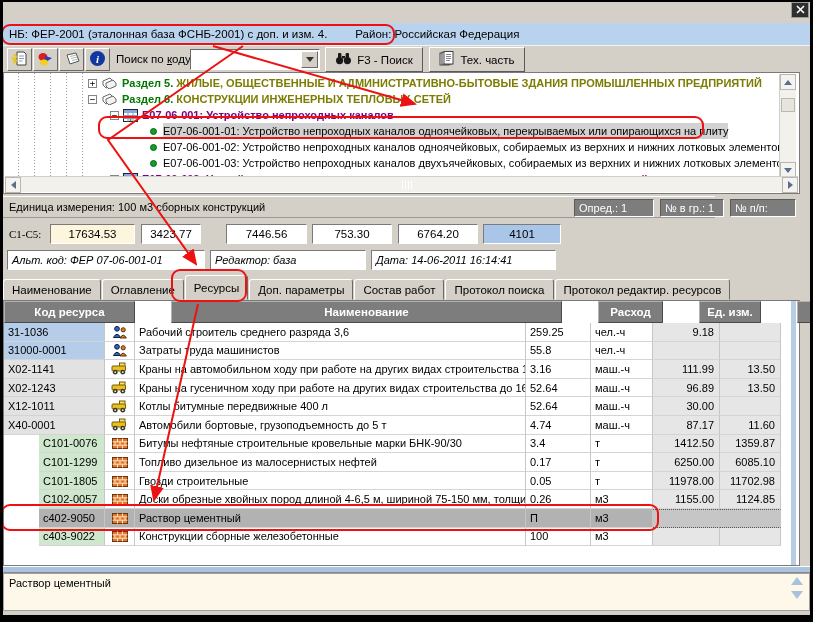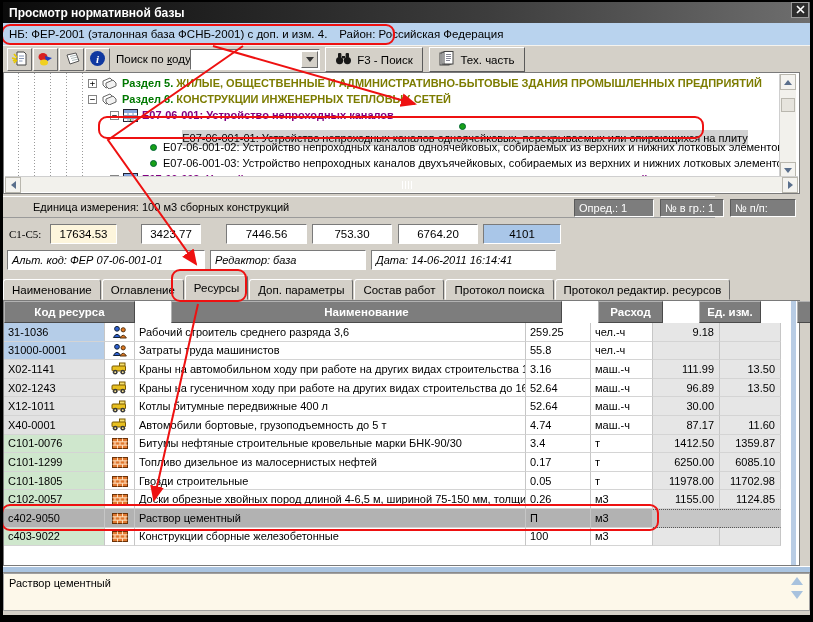--- a/index.html
+++ b/index.html
@@ -10,21 +10,21 @@
   .f-top{left:0;top:0;width:813px;height:2px;} .f-left{left:0;top:0;width:3px;height:622px;}
   .f-right{left:810px;top:0;width:3px;height:622px;} .f-bottom{left:0;top:615px;width:813px;height:7px;}
 
   .titlebar { position:absolute; left:3px; top:2px; width:807px; height:21px;
     background:linear-gradient(to right,#0b0b0b,#3d3d3d 60%,#6e6e6e); display:flex; align-items:center; }
   .titlebar .title { color:#fff; font-weight:bold; font-size:12px; padding-left:6px; }
   .closebtn { position:absolute; right:4px; top:2px; width:18px; height:16px; background:#2e2e2e;
     border:1px solid #9a9a9a; display:flex; align-items:center; justify-content:center; cursor:pointer; }
 
   .infobar { position:absolute; left:3px; top:23px; width:807px; height:22px; background:#b9d3ee;
-    display:flex; align-items:center; font-size:11.5px; }
+    display:flex; align-items:center; font-size:11.5px;gap:16px; }
   .infobar .nb { padding-left:6px; }
   .infobar .region { padding-left:12px; }
 
   .toolbar { position:absolute; left:3px; top:45px; width:807px; height:27px; background:#d4d0c8;
     border-top:1px solid #f5f3ee; }
   .tbtn { position:absolute; top:2px; width:25px; height:23px; background:#d4d0c8;
     border:1px solid; border-color:#fff #6a6a6a #6a6a6a #fff; display:flex; align-items:center; justify-content:center; cursor:pointer; }
   .toolbar .lbl { position:absolute; left:113px; top:7px; font-size:11.5px; }
   .combo { position:absolute; left:187px; top:3px; width:130px; height:21px; background:#fff;
     border:1px solid; border-color:#6a6a6a #fff #fff #6a6a6a; }
@@ -58,21 +58,21 @@
   .sthumb { position:absolute; background:#e6e4dd; border:1px solid #b9b7ae; }
   .tri { width:0; height:0; display:inline-block; }
   .tri-up { border-left:4px solid transparent; border-right:4px solid transparent; border-bottom:5px solid #5a6f8c; }
   .tri-dn { border-left:4px solid transparent; border-right:4px solid transparent; border-top:5px solid #5a6f8c; }
   .tri-lf { border-top:4px solid transparent; border-bottom:4px solid transparent; border-right:5px solid #5a6f8c; }
   .tri-rt { border-top:4px solid transparent; border-bottom:4px solid transparent; border-left:5px solid #5a6f8c; }
   .grip { display:flex; gap:2px; position:absolute; left:50%; top:4px; }
   .grip i { width:1px; height:8px; background:#b0aea6; border-right:1px solid #fff; }
 
   .unitbar { position:absolute; left:3px; top:196px; width:712px; height:22px; background:#d4d0c8;
-    border-top:1px solid #fff; border-bottom:1px solid #9a9a9a; display:flex; align-items:center;padding-left:24px; }
+    border-top:1px solid #fff; border-bottom:1px solid #9a9a9a; display:flex; align-items:center; }
   .unitbar .unit { padding-left:6px; }
   .darkbox { position:absolute; top:2px; height:18px; background:#7d7d7d; color:#fff;
     border:1px solid; border-color:#5a5a5a #fff #fff #5a5a5a; display:flex; align-items:center; padding-left:4px; }
 
   .costsrow { position:absolute; left:3px; top:219px; width:807px; height:29px; background:#d4d0c8; }
   .costsrow .clbl { position:absolute; left:6px; top:9px;font-family:Liberation Serif, serif; }
   .cbox { position:absolute; top:5px; height:20px; background:#fff; border:1px solid;
     border-color:#7a7a7a #fff #fff #7a7a7a; display:flex; align-items:center; justify-content:center; font-size:11.5px; }
   .cbox.cream { background:#fdf5dc; } .cbox.blue { background:#a9c6e8; }
 
@@ -87,21 +87,21 @@
 
   .tablewrap { position:absolute; left:3px; top:300px; width:797px; height:266px; background:#fff; border:1px solid #7a7a7a; }
   .thead { display:grid; grid-template-columns:131px 391px 65px 62px 67px 61px; height:22px;gap:36px; }
   .thcell { background:#7d7d7d; color:#fff; font-weight:bold; display:flex; align-items:center; justify-content:center;
     border:1px solid; border-color:#b2b2b2 #4a4a4a #4a4a4a #b2b2b2; font-size:11.5px; overflow:hidden; }
   .rrow { display:grid; grid-template-columns:101px 30px 391px 65px 62px 67px 61px; height:18.6px; cursor:pointer; }
   .cell { border-right:1px solid #c6c6c6; border-bottom:1px solid #d4d4d4; display:flex; align-items:center;
     padding:0 4px; white-space:nowrap; overflow:hidden; }
   .cell.icon { justify-content:center; padding:0; }
   .cell.num { justify-content:flex-end; background:#e6e6e6; padding-right:5px; }
-  .g-labor { background:#b5cde8; } .g-machine { background:#e2e2e2; } .g-material { background:#cfe7cd; }
+  .g-labor { background:#b5cde8; } .g-machine { background:#e2e2e2; } .g-material { background:#cfe7cd;margin-left:35px; }
   .rowsel .cell { background:#b2b2b2; }
   .rowsel .cell.num { background:#c6c6c6; border-top:1px dotted #555; border-bottom:1px dotted #555; }
   .bluestrip { position:absolute; right:3px; top:0; width:5px; height:264px; background:#b8cce4; }
 
   .splitter { position:absolute; left:3px; top:566px; width:807px; height:7px; background:#aac4e0;
     border-top:1px solid #fff; border-bottom:1px solid #8a8a8a; }
   .bottompanel { position:absolute; left:3px; top:573px; width:807px; height:38px; background:#fdf8ea;
     border:1px solid #a0a0a0; padding:3px 0 0 5px; }
   .bp-arrows { position:absolute; right:6px; top:3px; display:flex; flex-direction:column; gap:6px; align-items:center; }
   .chev { width:0; height:0; }
@@ -109,23 +109,20 @@
   .chev-dn { border-left:6px solid transparent; border-right:6px solid transparent; border-top:8px solid #a8c2de; }
 
   .annot { position:absolute; left:0; top:0; width:813px; height:622px; pointer-events:none; z-index:50; }
   .rbox { position:absolute; border:2px solid #ee1111; border-radius:9px; pointer-events:none; z-index:50; }
 </style>
 </head>
 <body>
 
 <div class="window">
 
-  <div class="titlebar">
-    <span class="title">Просмотр нормативной базы</span>
-  </div>
   <div class="closebtn">
     <span><svg width="9" height="9" viewBox="0 0 9 9">
           <path d="M1 1 L8 8 M8 1 L1 8" stroke="#fff" stroke-width="1.6"></path>
         </svg></span>
   </div>
 
   <div class="infobar">
     <span class="nb">НБ: ФЕР-2001 (эталонная база ФСНБ-2001) с доп. и изм. 4.</span>
     <span class="region">Район: Российская Федерация</span>
   </div>
@@ -220,21 +217,21 @@
             <svg width="15" height="13" viewBox="0 0 15 13">
               <rect x="0.5" y="0.5" width="14" height="12" fill="#fff" stroke="#223"></rect>
               <rect x="1" y="1" width="13" height="3" fill="#88a8e0"></rect>
               <path d="M0.5 6.5 H14.5 M0.5 9.5 H14.5 M5 4 V12.5 M10 4 V12.5" stroke="#8a98b8" stroke-width="1"></path>
               <circle cx="2.8" cy="8" r="1" fill="#d04040"></circle>
               <circle cx="7.5" cy="11" r="1" fill="#30a030"></circle>
             </svg>
           </span>
           <span class="tgroup">E07-06-001: Устройство непроходных каналов</span>
         </div>
-        <div class="trow sel" style="padding-left: 146px; flex-direction: column;">
+        <div class="trow sel" style="padding-left: 146px;">
           <span class="leafdot"></span>
           <span class="tleaf">E07-06-001-01: Устройство непроходных каналов одноячейковых, перекрываемых или опирающихся на плиту</span>
         </div>
         <div class="trow" style="padding-left: 146px;">
           <span class="leafdot"></span>
           <span class="tleaf">E07-06-001-02: Устройство непроходных каналов одноячейковых, собираемых из верхних и нижних лотковых элементов</span>
         </div>
         <div class="trow" style="padding-left: 146px;">
           <span class="leafdot"></span>
           <span class="tleaf">E07-06-001-03: Устройство непроходных каналов двухъячейковых, собираемых из верхних и нижних лотковых элементов</span>
@@ -280,21 +277,21 @@
 
   <div class="unitbar">
     <span class="unit">Единица измерения: 100 м3 сборных конструкций</span>
     <span class="darkbox" style="left:571px;width:80px">Опред.: 1</span>
     <span class="darkbox" style="left:657px;width:64px">№ в гр.: 1</span>
     <span class="darkbox" style="left:727px;width:66px">№ п/п:</span>
   </div>
 
   <div class="costsrow">
     <span class="clbl">С1-С5:</span>
-    <span class="cbox cream" style="left:47px;width:67px">17634.53</span>
+    <span class="cbox cream" style="left:47px;width:85px">17634.53</span>
     <span class="cbox" style="left:138px;width:60px">3423.77</span>
     <span class="cbox" style="left:223px;width:81px">7446.56</span>
     <span class="cbox" style="left:309px;width:80px">753.30</span>
     <span class="cbox" style="left:395px;width:80px">6764.20</span>
     <span class="cbox blue" style="left:480px;width:78px">4101</span>
   </div>
 
   <div class="altrow">
     <span class="abox" style="left:4px;width:198px">Альт. код: ФЕР 07-06-001-01</span>
     <span class="abox" style="left:207px;width:156px">Редактор: база</span>

